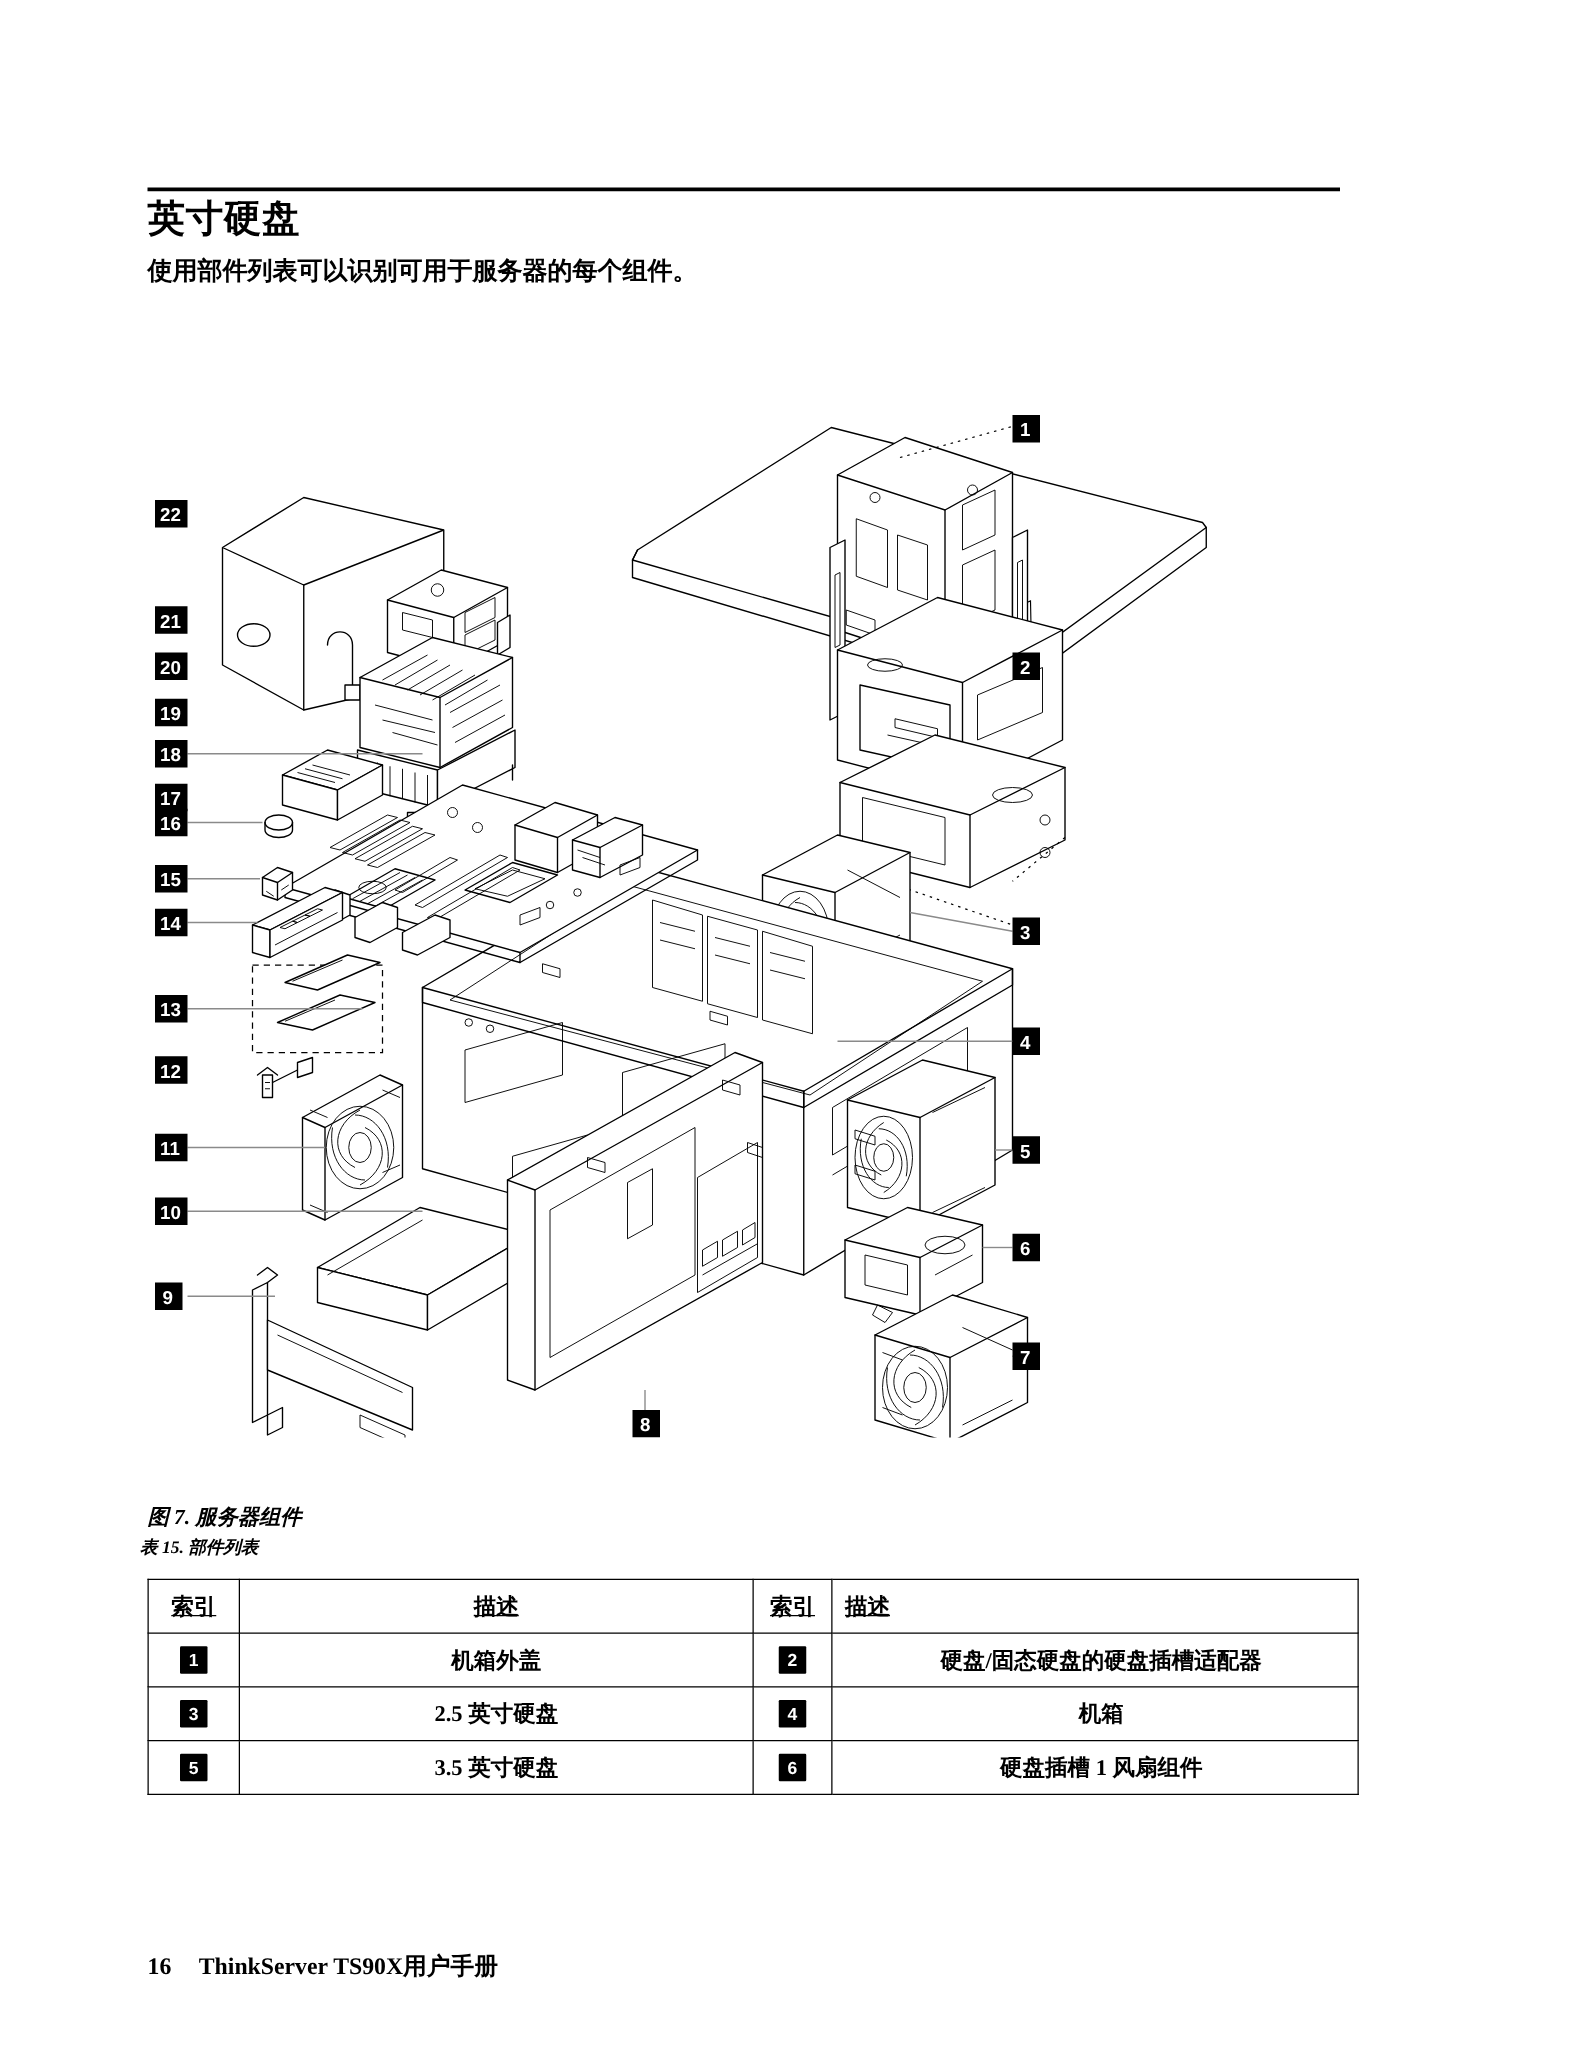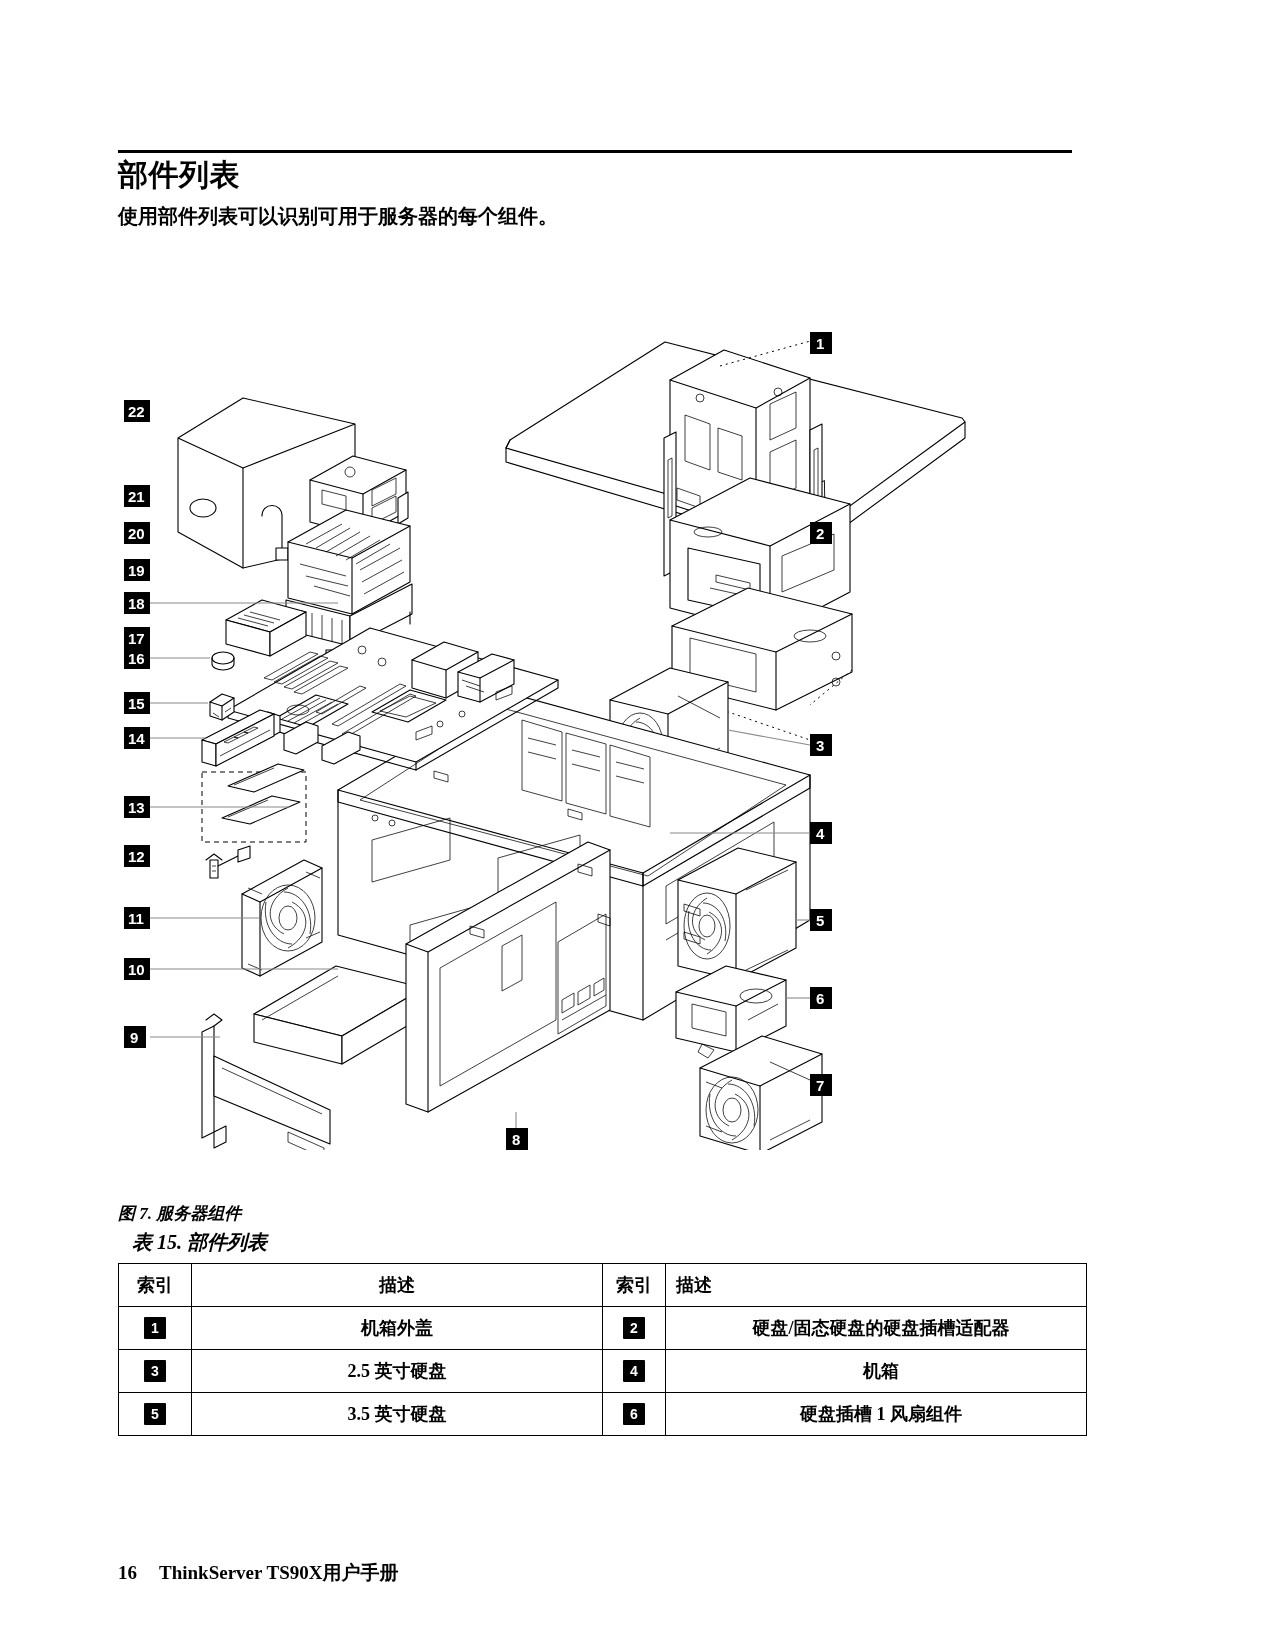--- a/index.html
+++ b/index.html
@@ -69,23 +69,23 @@
     left: 118px;
     top: 1178px;
     font-size: 17px;
     font-weight: bold;
     font-style: italic;
     white-space: nowrap;
     margin-top: 24px;
   }
   .tbl-caption {
     position: absolute;
-    left: 132px;
+    left: 112px;
     top: 1229px;
-    font-size: 20px;
+    font-size: 14px;
     font-weight: bold;
     font-style: italic;
     white-space: nowrap;
   }
 
   
   .parts-table {
     position: absolute;
     left: 118px;
     top: 1263px;
@@ -98,21 +98,21 @@
     padding: 0;
     height: 42px;
     font-size: 18px;
     font-weight: bold;
     vertical-align: middle;
   }
   .parts-table .c-idx   { width: 72px;  text-align: center; }
   .parts-table .c-desc1 { width: 410px; text-align: center; }
   .parts-table .c-idx2  { width: 62px;  text-align: center; }
   .parts-table .c-desc2 { width: 410px; text-align: center; padding-left: 10px; }
-  .parts-table thead td { font-weight: bold; }
+  .parts-table thead td { font-weight: bold; text-decoration: underline; }
   .parts-table thead .c-desc2 { text-align: left; }
 
   
   .chip {
     display: inline-block;
     background: #000;
     color: #fff;
     font-family: "Liberation Sans", sans-serif;
     font-weight: bold;
     font-size: 14px;
@@ -146,21 +146,21 @@
   .chiptxt  { fill: #fff; font-family: "Liberation Sans", sans-serif; font-weight: bold; font-size: 15px; }
   .logotxt  { fill: none; stroke: #000; stroke-width: 1; font-family: "Liberation Sans", sans-serif; font-weight: bold; font-size: 26px; }
 </style>
 </head>
 <body>
 
 <div class="page">
 
   <div class="top-rule"></div>
 
-  <div class="h1">部件列表</div>
+  <div class="h1">英寸硬盘</div>
   <div class="lead">使用部件列表可以识别可用于服务器的每个组件。</div>
 
   <div class="figure">
   <svg width="980" height="830" viewBox="0 0 980 830" xmlns="http://www.w3.org/2000/svg">
     <defs>
       <pattern id="mesh" width="6" height="6" patternUnits="userSpaceOnUse" patternTransform="rotate(30)">
         <path d="M0 0 L0 6" class="hatch"></path>
         <path d="M0 0 L6 0" class="hatch"></path>
       </pattern>
       <pattern id="mesh2" width="5" height="5" patternUnits="userSpaceOnUse" patternTransform="rotate(-25)">

